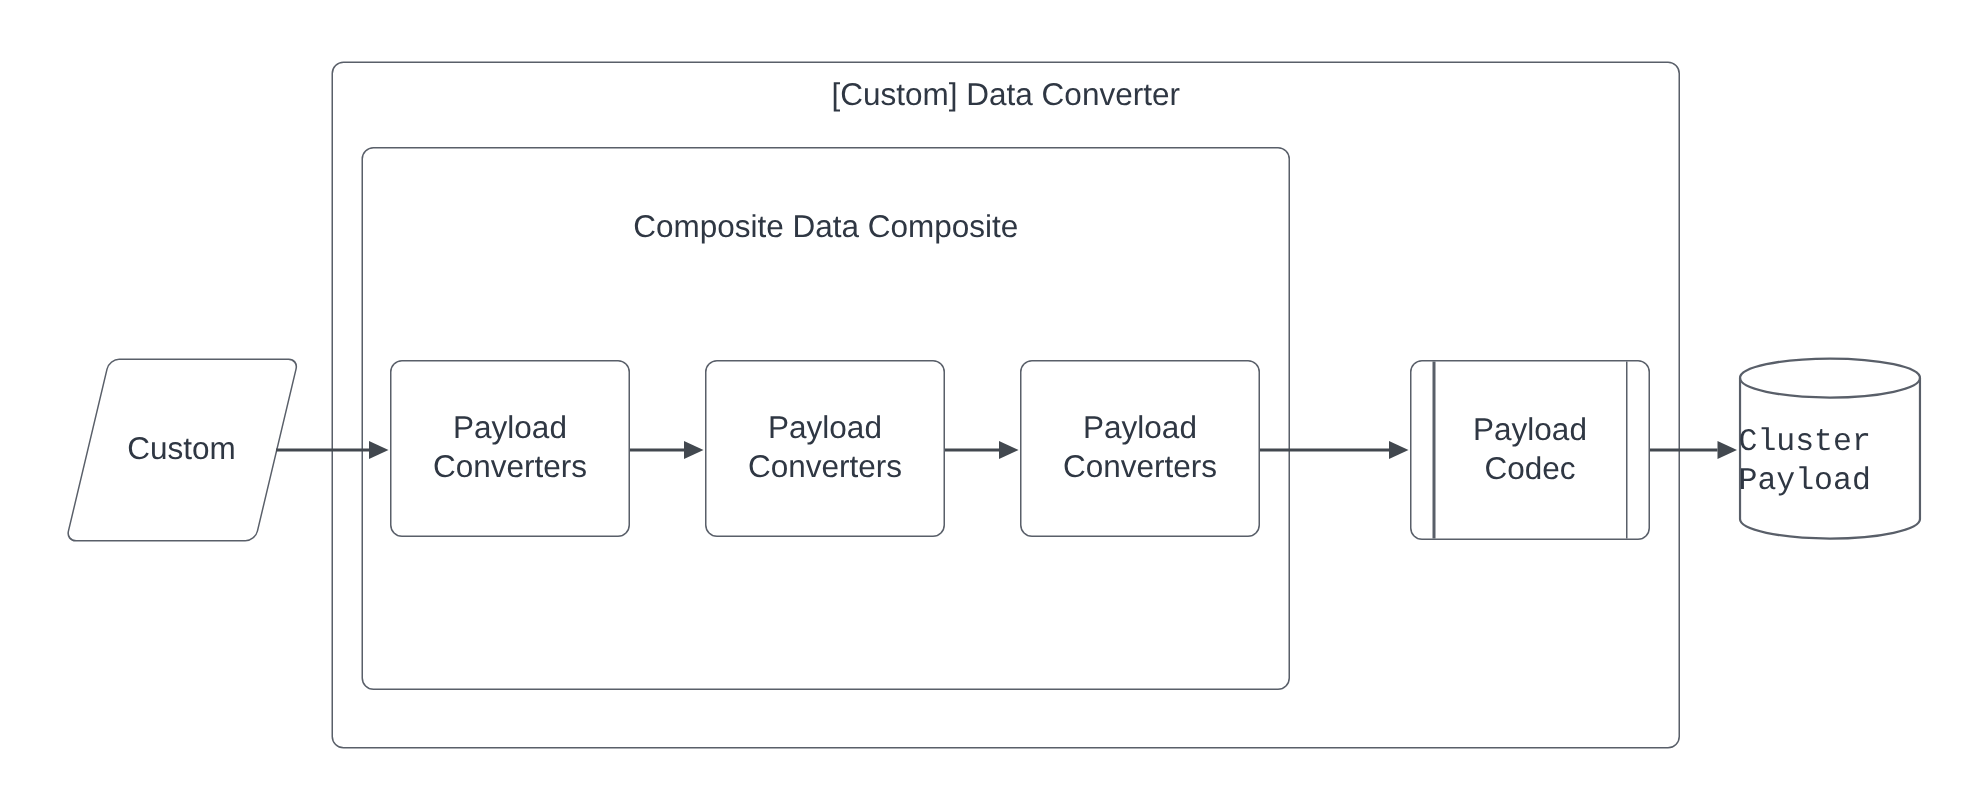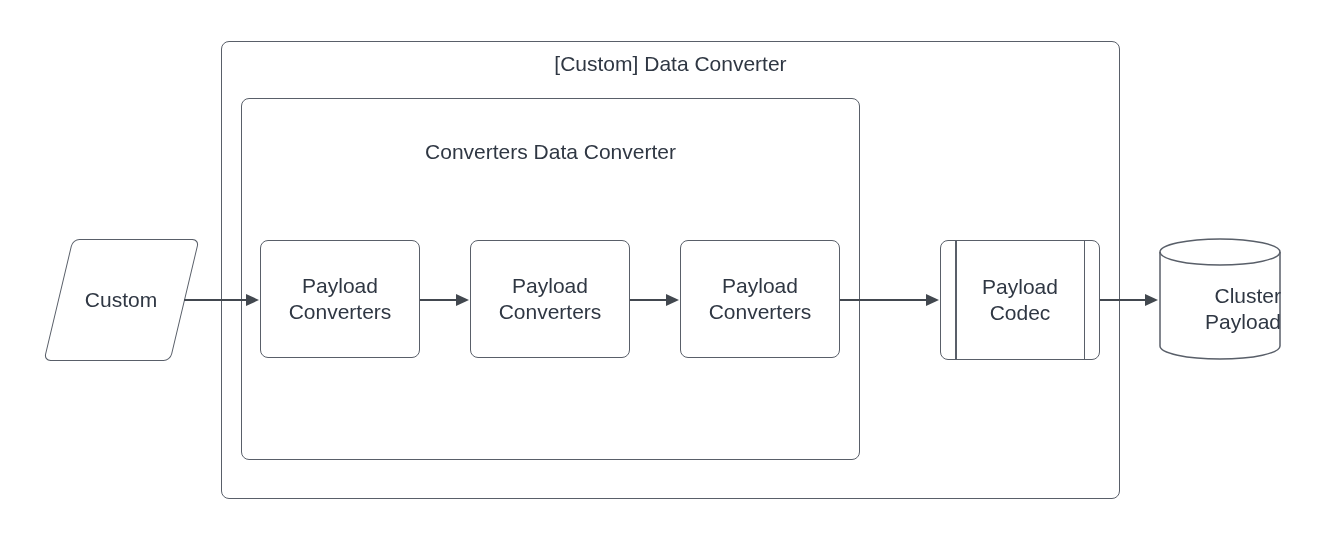--- a/index.html
+++ b/index.html
@@ -87,24 +87,25 @@
   
   #cluster-storage { position: absolute; left: 1159px; top: 238px; width: 122px; height: 122px; }
   #cluster-storage svg { position: absolute; left: 0; top: 0; display: block; }
   #cluster-storage path { fill: var(--bg); stroke: var(--stroke); stroke-width: 1.5; }
   #cluster-storage path.rim-front { fill: none; }
   #cluster-storage .node-label {
     position: absolute;
     left: 0; right: 0; top: 20px; bottom: 0;
     display: flex;
     flex-direction: column;
-    align-items: flex-end;
+    align-items: flex-start;
     justify-content: center;
     line-height: 26px;
     text-align: center;
+    font-family: Liberation Mono, monospace;
   }
 
   
   .edge-line {
     position: absolute;
     top: 299px;
     height: 2px;
     background: var(--connector);
   }
   .edge-head {
@@ -124,21 +125,21 @@
 </head>
 <body>
 
 <div class="canvas">
 
   <div class="group" id="outer-group">
     <div class="group-label">[Custom] Data Converter</div>
   </div>
 
   <div class="group" id="composite-group">
-    <div class="group-label">Converters Data Converter</div>
+    <div class="group-label">Composite Data Composite</div>
   </div>
 
   <div id="input-node">
     <div class="para-shape"></div>
     <div class="node-label">Custom</div>
   </div>
 
   <div class="node" id="payload-converter-1">
     <div>Payload</div>
     <div>Converters</div>

